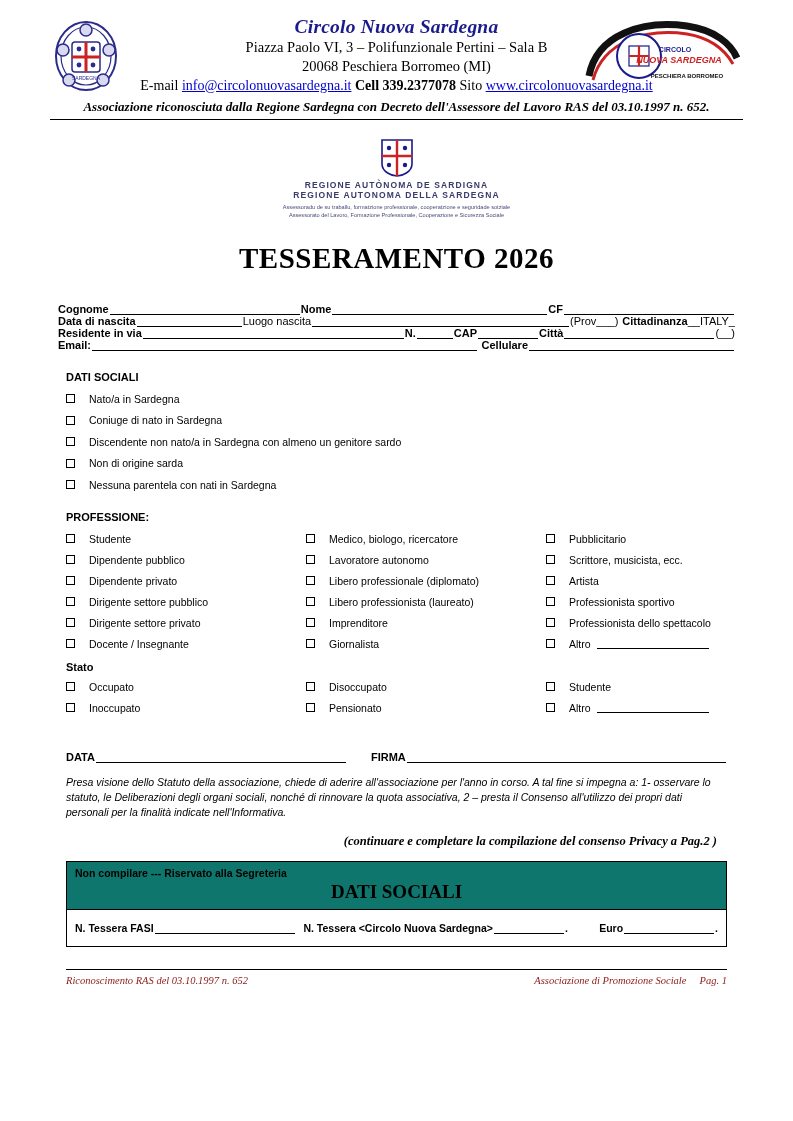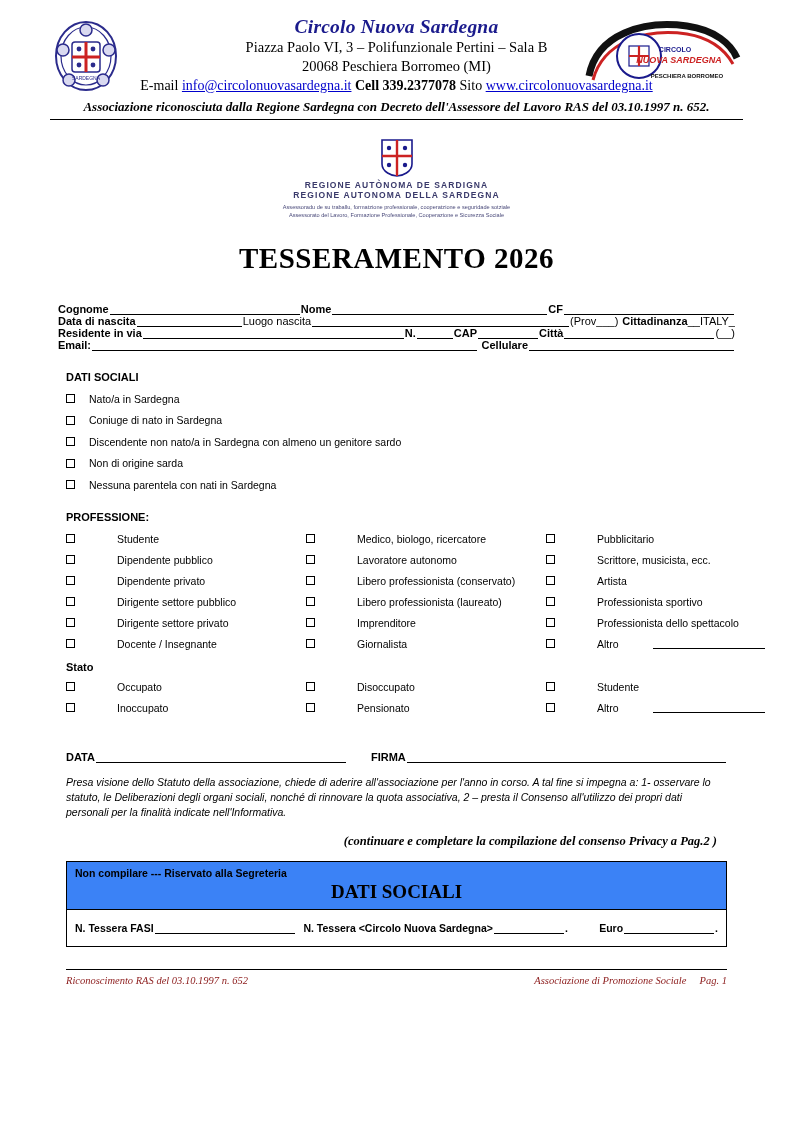--- a/index.html
+++ b/index.html
@@ -177,21 +177,21 @@
     flex: 0 0 auto;
   }
 
   
   .prof-grid {
     display: grid;
     grid-template-columns: 240px 240px auto;
     margin-left: 8px;
     margin-top: 10px;
   }
-  .prof-grid .cb-row { margin-bottom: 9px; gap: 28px; }
+  .prof-grid .cb-row { margin-bottom: 9px; }
   .stato-title {
     font-family: "Liberation Sans", sans-serif;
     font-weight: bold;
     font-size: 11px;
     margin: 2px 0 8px 8px;
   }
   .inline-fill {
     border-bottom: 1px solid #000;
     display: inline-block;
     width: 112px;
@@ -222,21 +222,21 @@
     font-style: italic;
     font-weight: bold;
     font-size: 12.5px;
     margin: 14px 18px 0 0;
   }
 
   
   .reserved {
     margin: 12px 8px 0 8px;
     border: 1px solid #000;
-    background: #3b82f6;
+    background: #0f766e;
   }
   .reserved-head {
     font-family: "Liberation Sans", sans-serif;
     font-weight: bold;
     font-size: 10.5px;
     padding: 5px 8px 2px 8px;
   }
   .reserved-title {
     text-align: center;
     font-family: "Liberation Serif", serif;
@@ -439,21 +439,21 @@
         <span class="cb"></span>
         <span>Scrittore, musicista, ecc.</span>
       </div>
 
       <div class="cb-row">
         <span class="cb"></span>
         <span>Dipendente privato</span>
       </div>
       <div class="cb-row">
         <span class="cb"></span>
-        <span>Libero professionista (conservato)</span>
+        <span>Libero professionale (diplomato)</span>
       </div>
       <div class="cb-row">
         <span class="cb"></span>
         <span>Artista</span>
       </div>
 
       <div class="cb-row">
         <span class="cb"></span>
         <span>Dirigente settore pubblico</span>
       </div>

